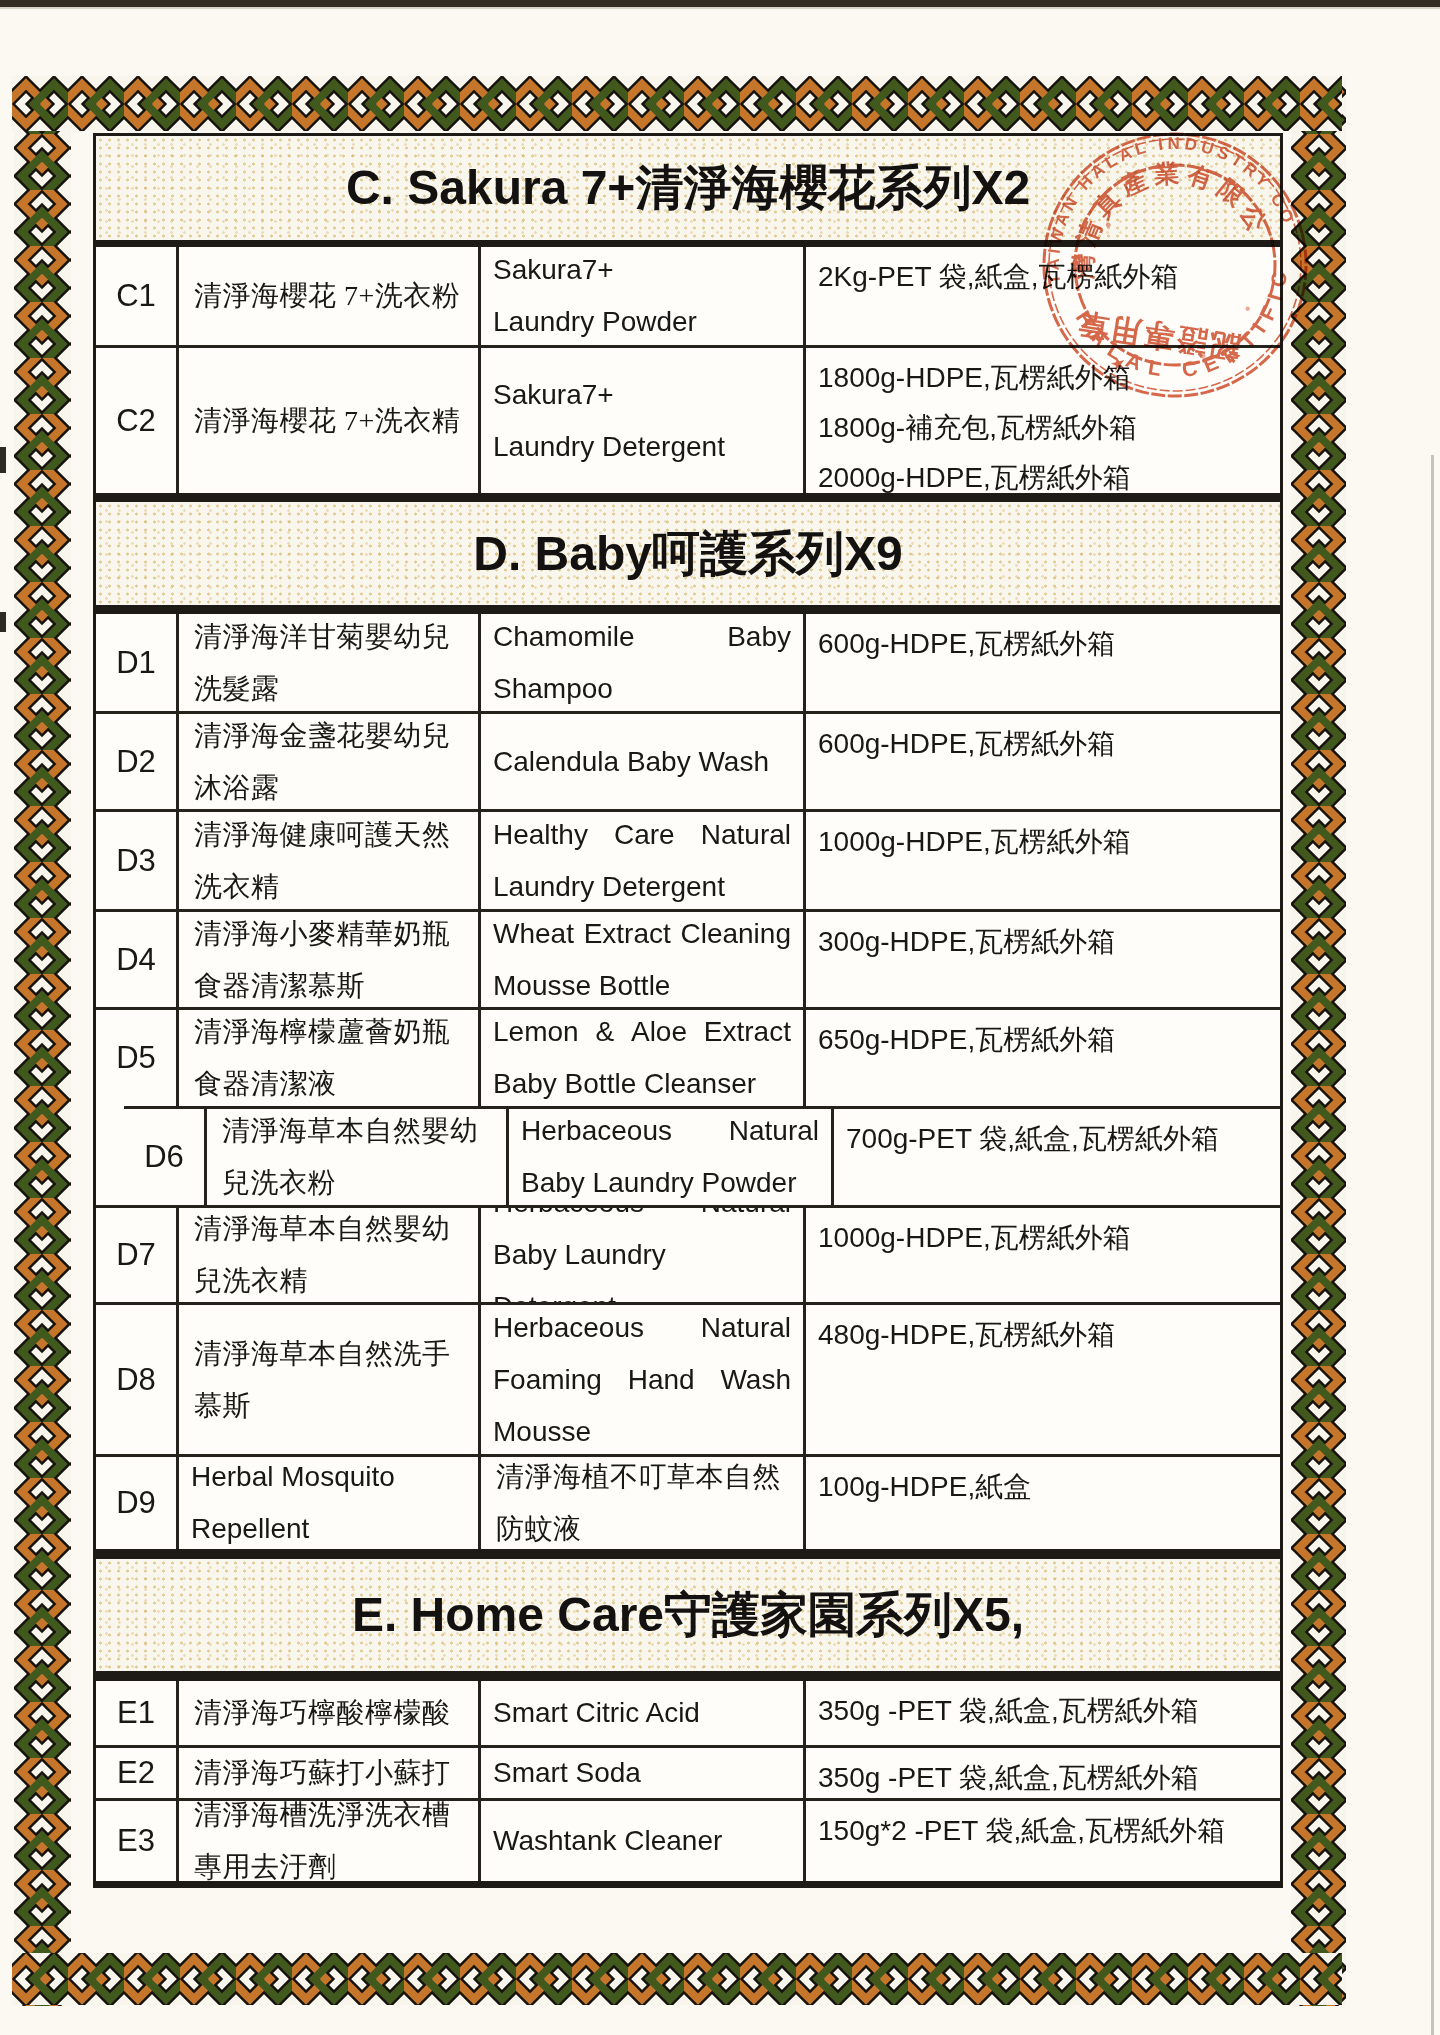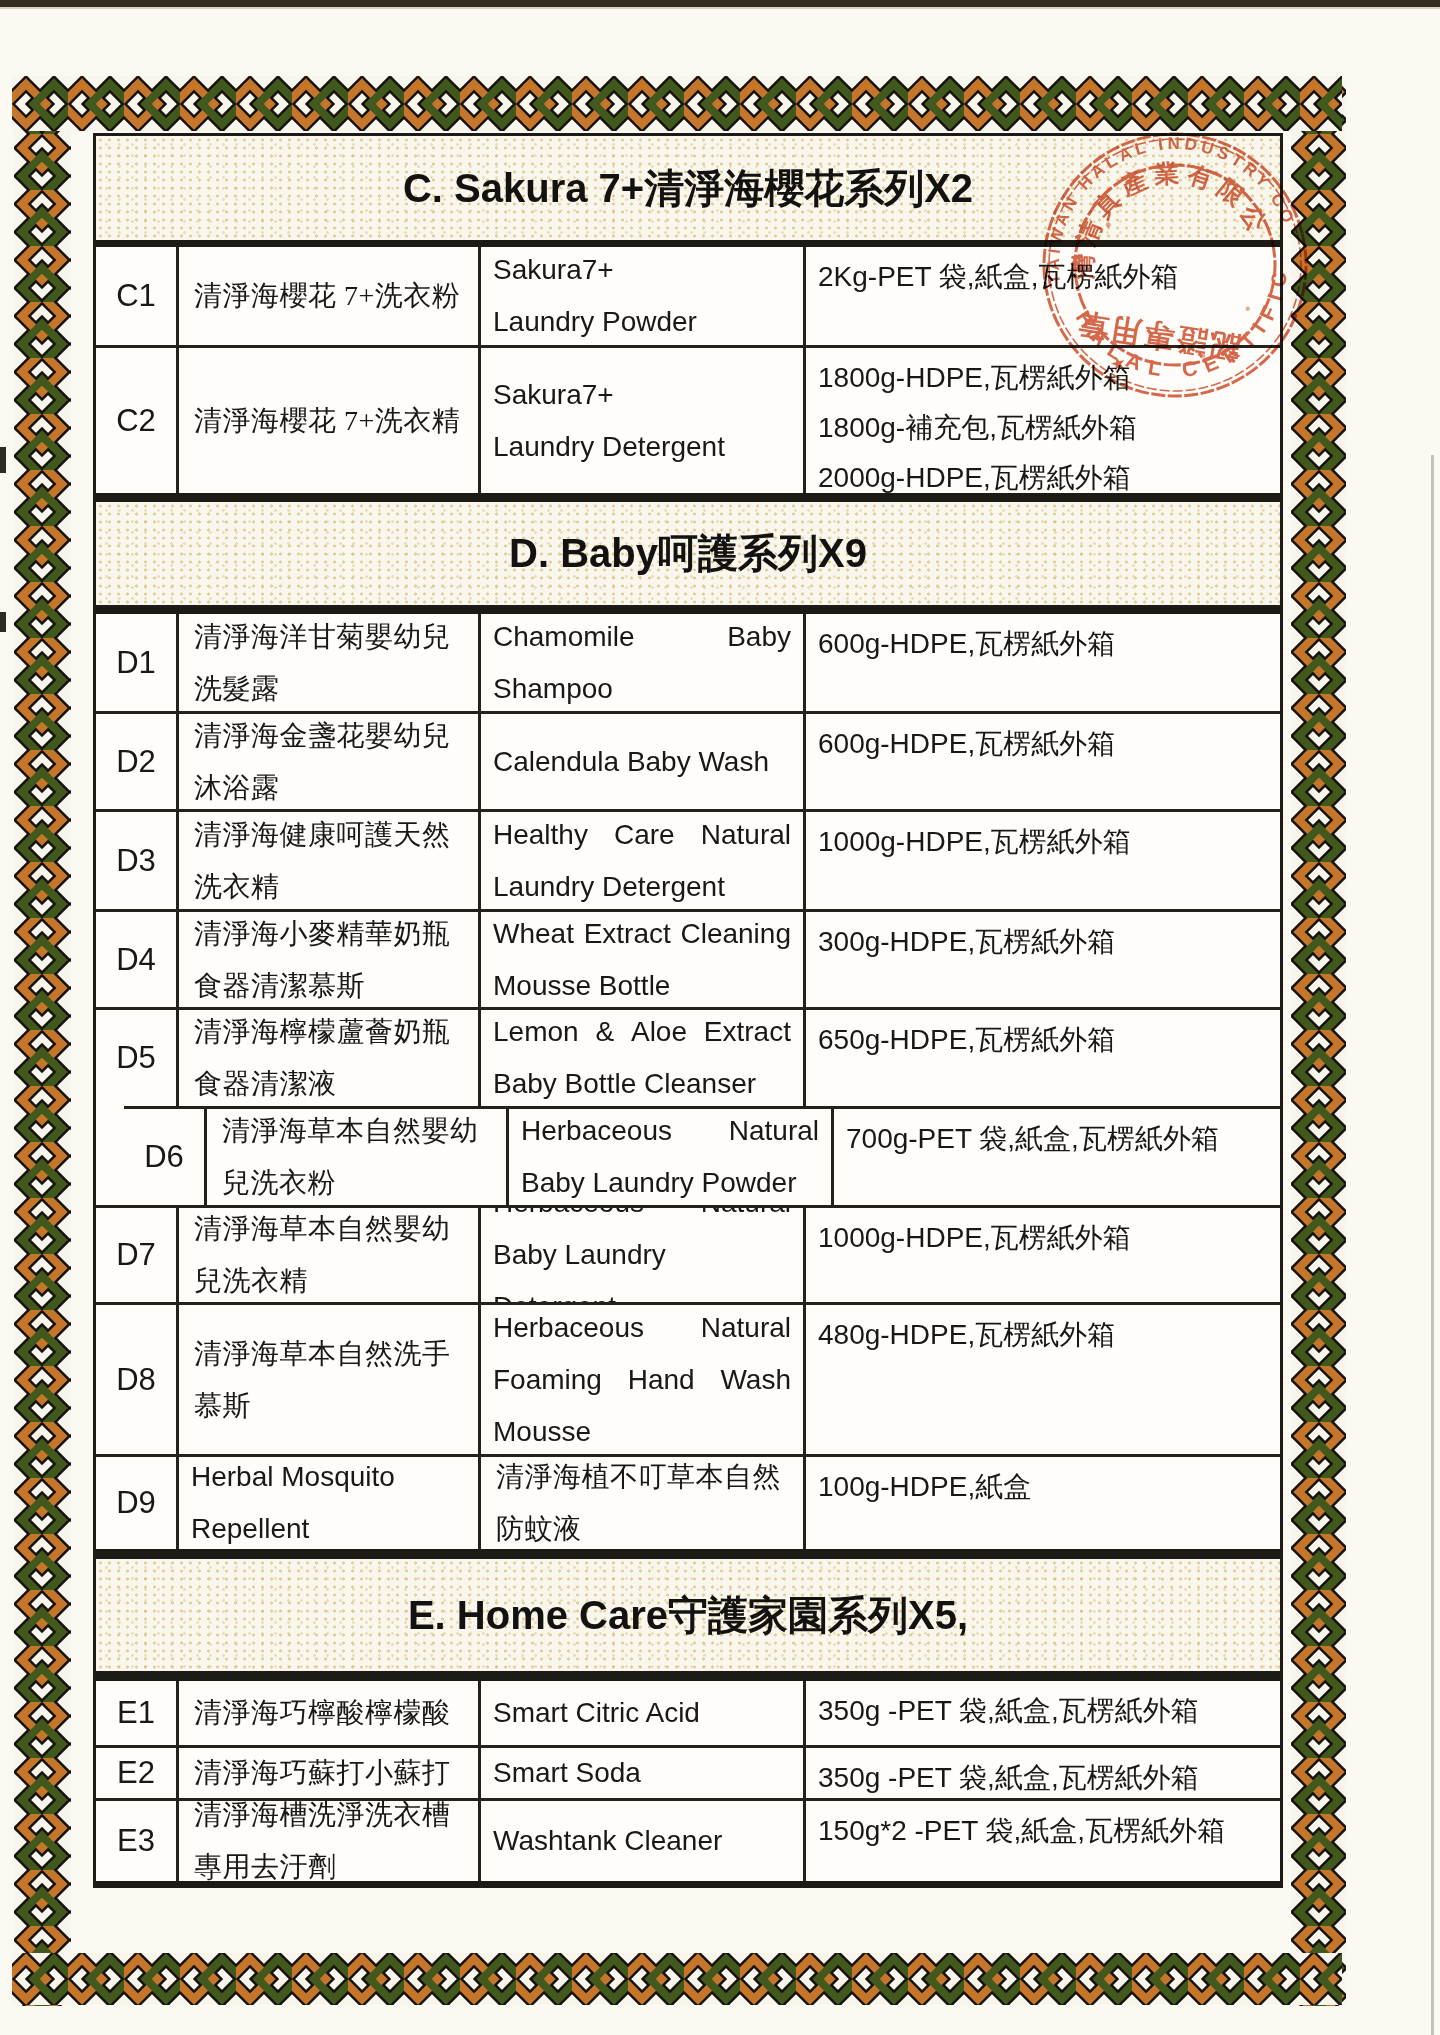--- a/index.html
+++ b/index.html
@@ -25,21 +25,21 @@
   .sec-header{
     box-sizing:content-box; display:flex; align-items:center; justify-content:center;
     background:#f9f6ed;
     background-image:
       radial-gradient(circle, rgba(205,166,70,.50) 1.3px, rgba(0,0,0,0) 1.8px),
       radial-gradient(circle, rgba(205,166,70,.32) 1.1px, rgba(0,0,0,0) 1.6px);
     background-size:9px 8px, 13px 11px;
     background-position:0 0, 4px 3px;
   }
   .sec-header .sec-title{
-    font-size:40px; font-weight:bold; letter-spacing:0px; color:#141210;
+    font-size:48px; font-weight:bold; letter-spacing:0px; color:#141210;
   }
   .sec-c{height:104px;border-bottom:7px solid #1e1b16;}
   .sec-d{height:103px;border-top:9px solid #1e1b16;border-bottom:9px solid #1e1b16;}
   .sec-e{height:112px;border-top:10px solid #1e1b16;border-bottom:10px solid #1e1b16;}
   .t-row{
     display:grid; grid-template-columns:80px 302px 325px 1fr;
     box-sizing:border-box; overflow:hidden;
   }
   .t-row + .t-row{border-top:3px solid #25221c;}
   .cell{box-sizing:border-box; overflow:hidden;}

